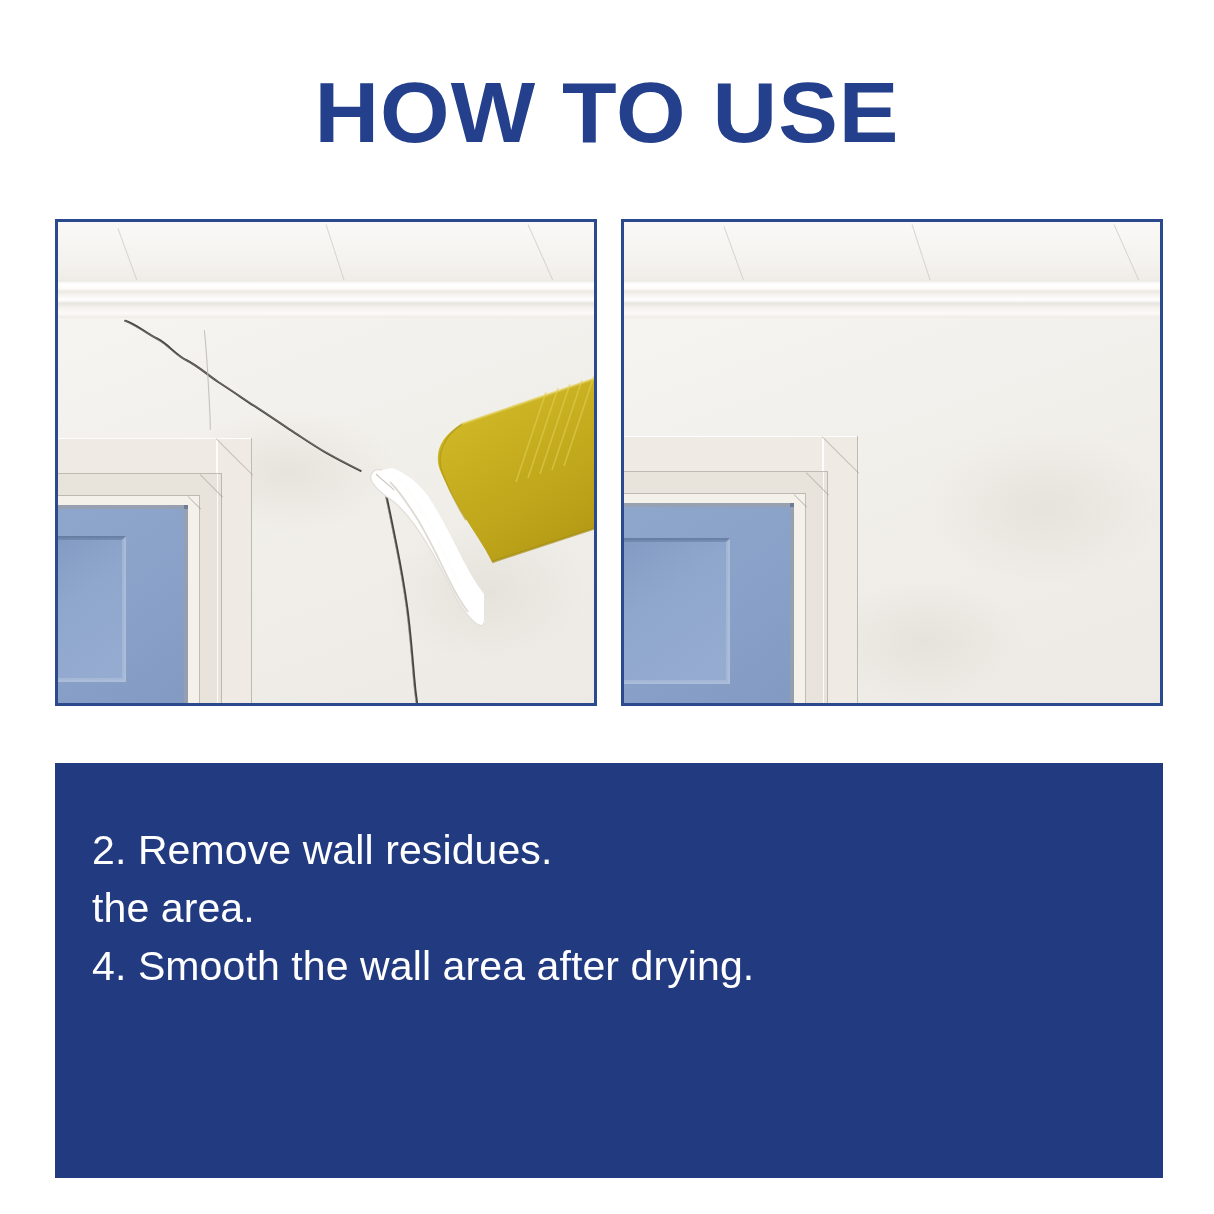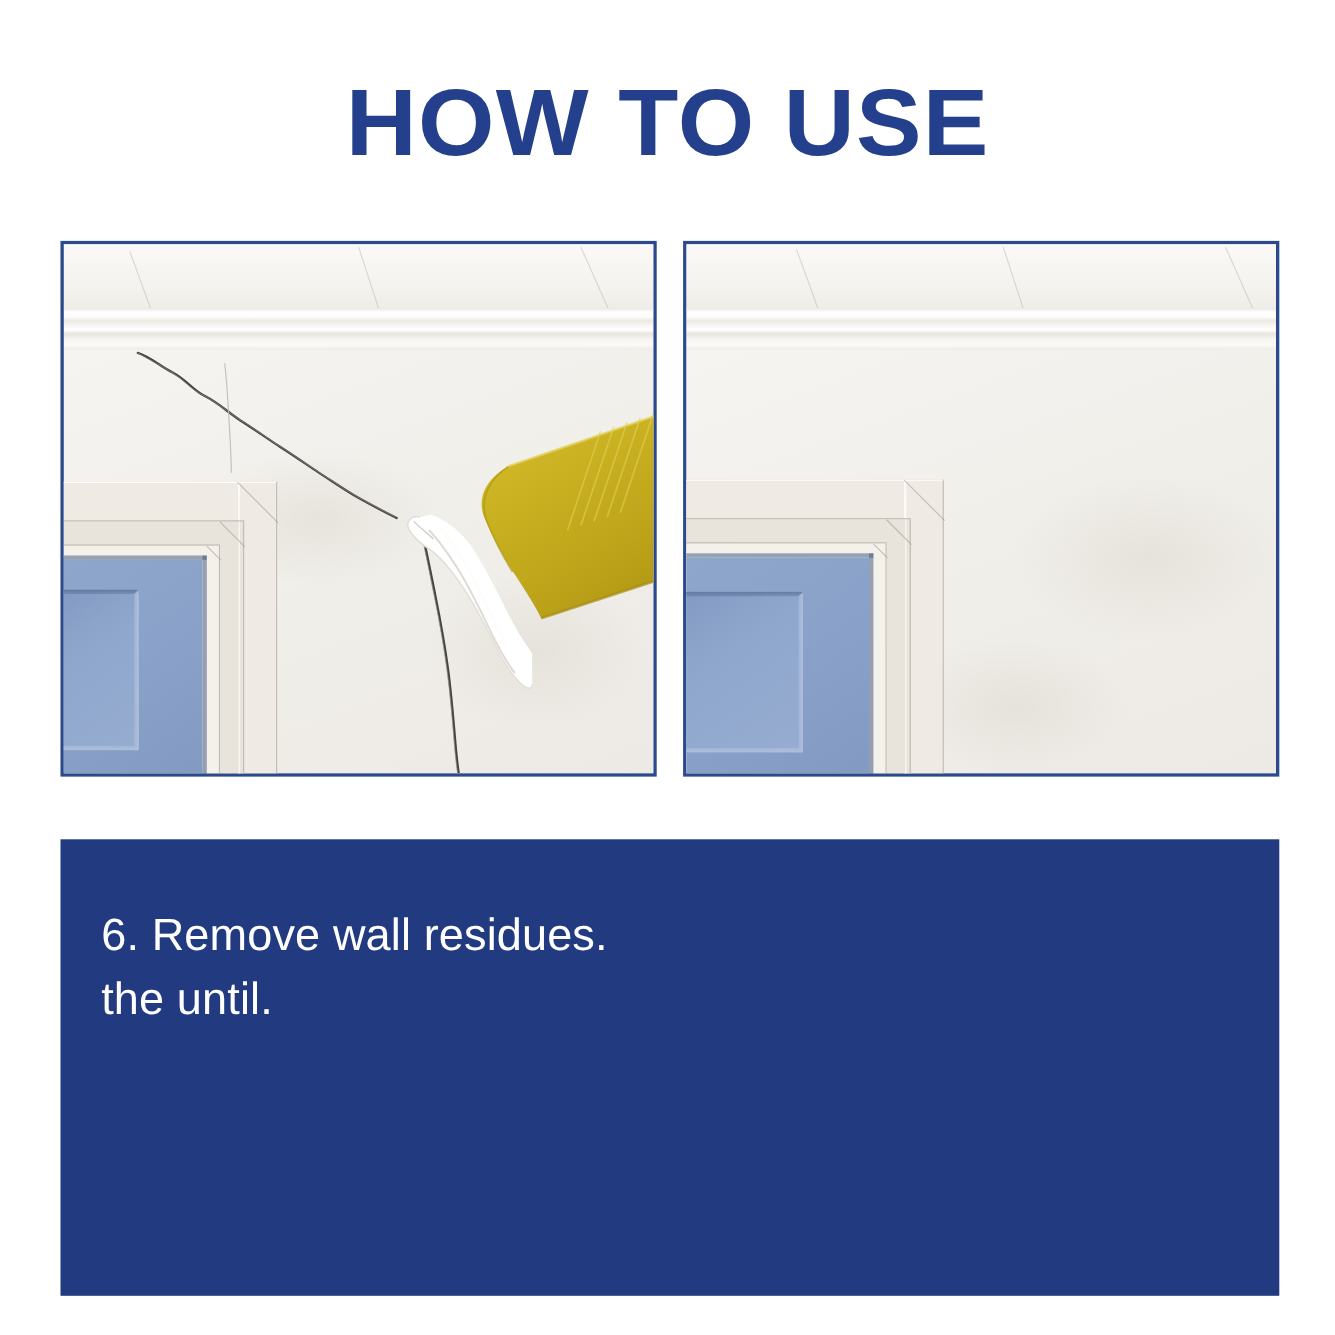--- a/index.html
+++ b/index.html
@@ -333,16 +333,17 @@
       <div class="door-panel" style="left:-6px; top:316px; width:112px; height:146px;"></div>
       <div class="door-panel-bevel" style="left:-6px; top:316px; width:104px; height:138px;"></div>
 
     </div>
   </div>
 
 </div>
 
 <div id="instructions-panel">
   <div id="instructions-list">
-    <div class="step">6. Remove wall residues.</div>
-    <div class="step">the until.</div>
+    <div class="step">2. Remove wall residues.</div>
+    <div class="step">the area.</div>
+    <div class="step">4. Smooth the wall area after drying.</div>
   </div>
 </div>
 
 </body></html>

